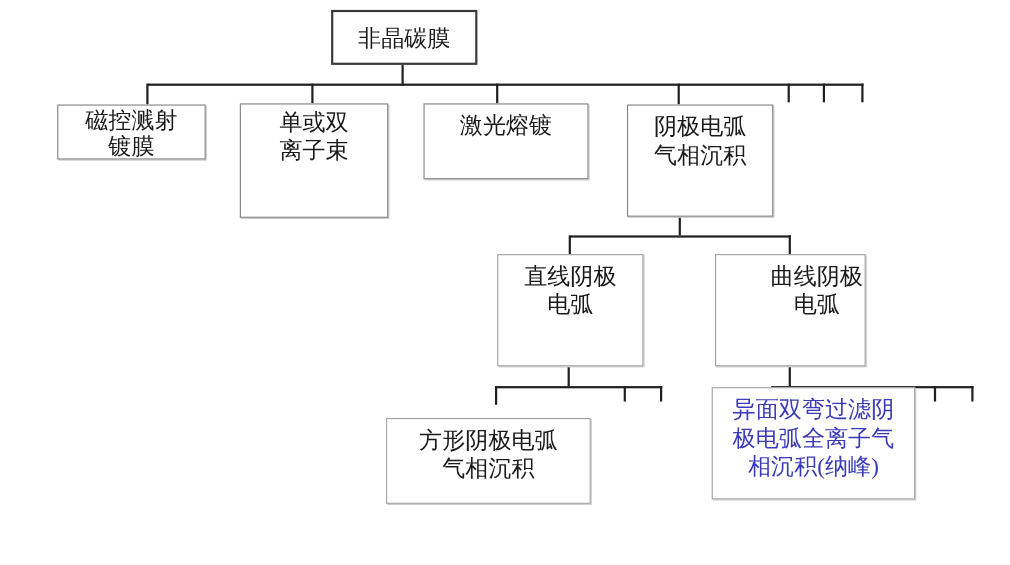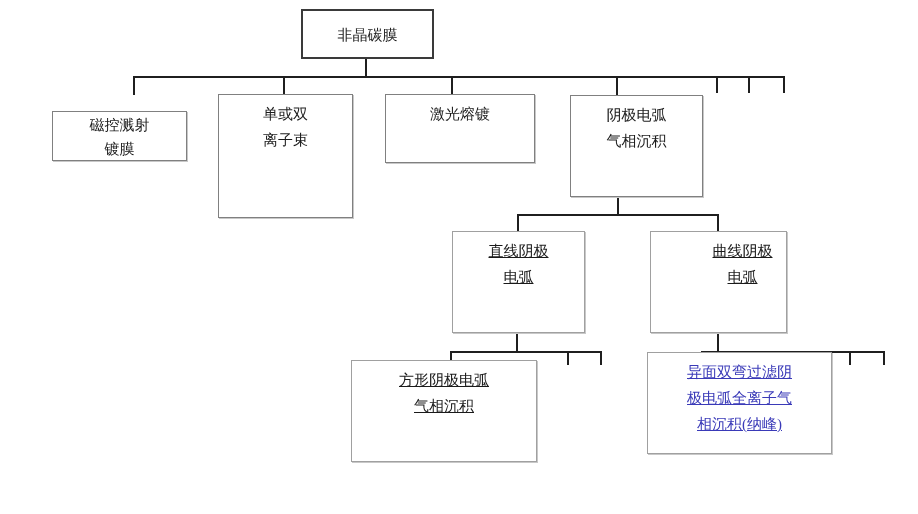--- a/index.html
+++ b/index.html
@@ -14,33 +14,33 @@
     width: 918px; height: 514px;
     background: #ffffff;
   }
   .node {
     position: absolute;
     box-sizing: border-box;
     background: #ffffff;
     border: 1px solid #8a8a8a;
     box-shadow: 1px 1px 0 #c8c8c8;
     color: #1a1a1a;
-    font-size: 15px;
+    font-size: 21px;
     line-height: 26px;
     text-align: center;
     white-space: pre-line;
     padding-top: 6px;
   }
   .node.root {
     border: 2px solid #3a3a3a;
     box-shadow: none;
     padding-top: 11px;
   }
   .node.lvl2 { border-color: #808080; }
-  .node.lvl3, .node.lvl4 { border-color: #a0a0a0; text-decoration: underline; }
+  .node.lvl3, .node.lvl4 { border-color: #a0a0a0; }
   .node.tight { line-height: 24px; padding-top: 1px; }
   .node.blue { color: #3a3ab8; }
   .line {
     position: absolute;
     background: #1f1f1f;
   }
   .line.h { height: 2px; }
   .line.v { width: 2px; }
 </style>
 </head>
@@ -70,37 +70,37 @@
   <div class="line v" style="left:600px; top:351px; height:14px;"></div>
 
   <div class="line v" style="left:717px; top:333px; height:18px;"></div>
   <div class="line h" style="left:702px; top:351px; width:183px;"></div>
   <div class="line v" style="left:701px; top:351px; height:17px;"></div>
   <div class="line v" style="left:849px; top:351px; height:14px;"></div>
   <div class="line v" style="left:883px; top:351px; height:14px;"></div>
 
   <div class="node root" style="left:301px; top:9px;   width:133px; height:50px;">非晶碳膜</div>
 
-  <div class="node lvl2 tight" style="left:52px;  top:95px;  width:135px; height:50px;margin-top:16px;">磁控溅射
+  <div class="node lvl2 tight" style="left:52px;  top:95px;  width:135px; height:50px;">磁控溅射
 镀膜</div>
 
-  <div class="node lvl2" style="left:218px; top:94px;  width:135px; height:124px;">单或双
+  <div class="node lvl2" style="left:218px; top:94px;  width:135px; height:104px;font-family:Liberation Mono, monospace;">单或双
 离子束</div>
 
   <div class="node lvl2" style="left:385px; top:94px;  width:150px; height:69px;">激光熔镀</div>
 
   <div class="node lvl2" style="left:570px; top:95px;  width:133px; height:102px;">阴极电弧
 气相沉积</div>
 
   <div class="node lvl3" style="left:452px; top:231px; width:133px; height:102px;">直线阴极
 电弧</div>
 
   <div class="node lvl3" style="left:650px; top:231px; width:137px; height:102px;padding-left:48px;">曲线阴极
 电弧</div>
 
-  <div class="node lvl4" style="left:351px; top:360px; width:186px; height:102px;">方形阴极电弧
+  <div class="node lvl4" style="left:351px; top:380px; width:186px; height:78px;">方形阴极电弧
 气相沉积</div>
 
   <div class="node lvl4 blue" style="left:647px; top:352px; width:185px; height:102px;">异面双弯过滤阴
 极电弧全离子气
 相沉积(纳峰)</div>
 
 </div>
 
 </body></html>

